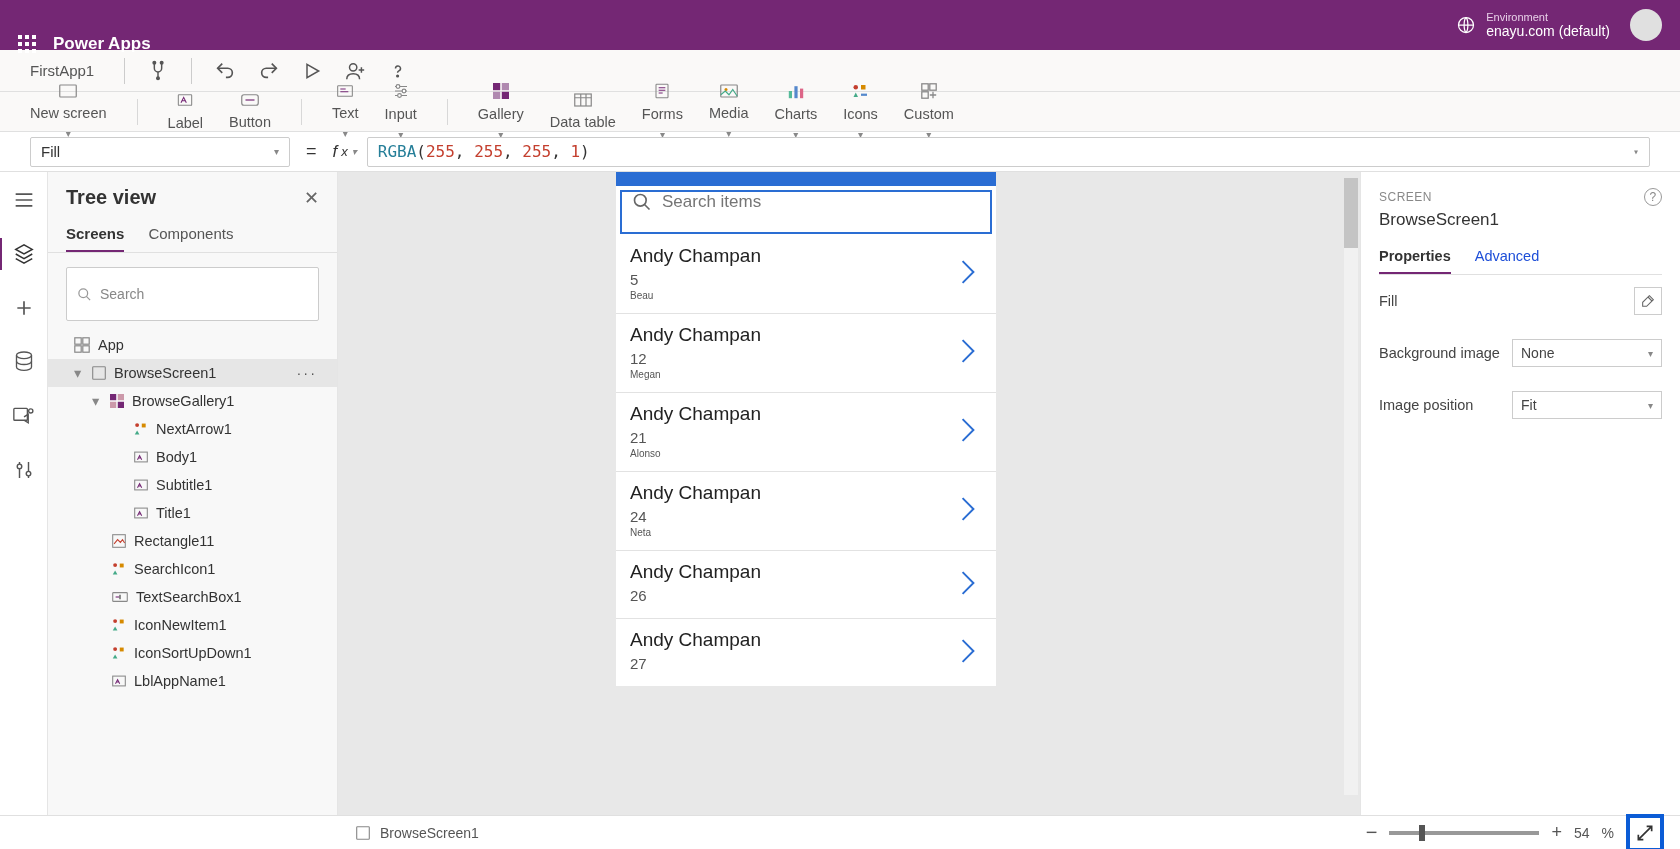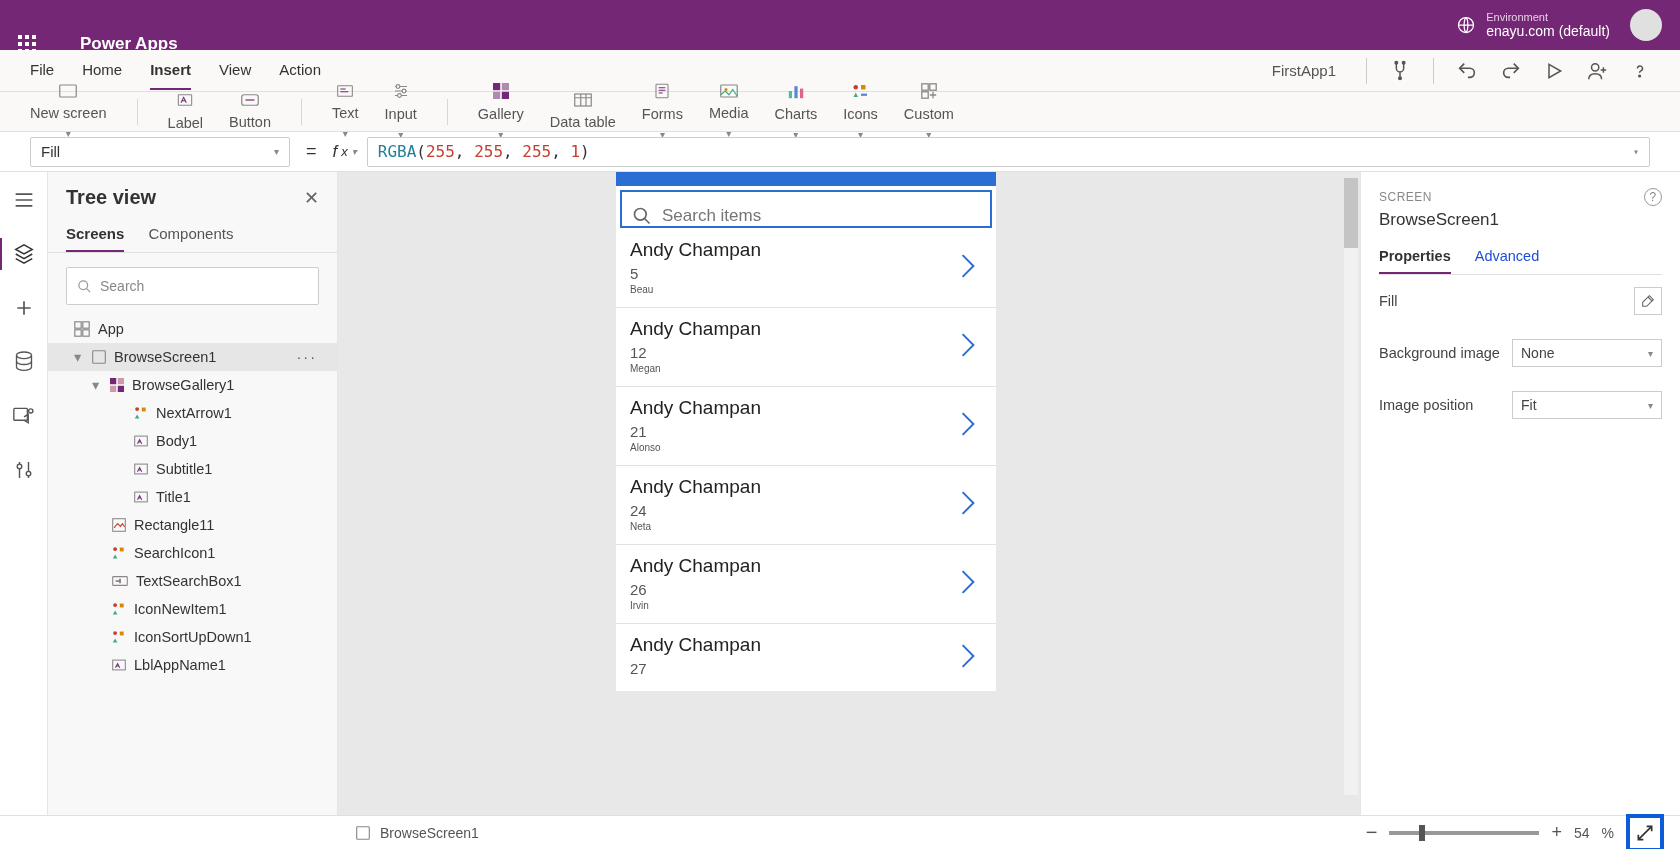--- a/index.html
+++ b/index.html
@@ -1,21 +1,21 @@
 <!DOCTYPE html>
 <html><head>
 <meta charset="utf-8">
 <style>
   * { box-sizing: border-box; margin: 0; padding: 0; }
   html, body { width: 1680px; height: 849px; font-family: 'Segoe UI', Arial, sans-serif; overflow: hidden; background: #fff; }
   .header {
     height: 50px; background: #742774; color: #fff; display: flex; align-items: center;
     padding: 0 18px; justify-content: space-between;
   }
-  .header-left { display: flex; align-items: center; gap: 44px; margin-top: 38px; }
+  .header-left { display: flex; align-items: center; gap: 17px; margin-top: 38px; }
   .waffle { width: 18px; height: 18px; }
   .waffle svg { fill: #fff; }
   .app-title { font-size: 17px; font-weight: 600; }
   .header-right { display: flex; align-items: center; gap: 20px; }
   .env-block .env-label { font-size: 11px; color: #e8d0e8; }
   .env-block .env-value { font-size: 14px; }
   .env-flex { display: flex; align-items: center; gap: 10px; }
   .env-icon svg { fill: #fff; }
   .avatar { width: 32px; height: 32px; border-radius: 50%; background: #e0e0e0; }
 
@@ -80,21 +80,21 @@
   .tree-header {
     display: flex; justify-content: space-between; align-items: center;
     padding: 14px 18px 8px 18px;
   }
   .tree-header h2 { font-size: 20px; font-weight: 600; color: #333; }
   .tree-tabs { display: flex; gap: 24px; padding: 0 18px; font-size: 15px; border-bottom: 1px solid #e0e0e0; }
   .tree-tab { padding: 8px 0; cursor: pointer; color: #555; }
   .tree-tab.active { color: #333; border-bottom: 2px solid #742774; font-weight: 600; }
   .tree-search {
     margin: 14px 18px 10px 18px; display: flex; align-items: center; gap: 8px;
-    border: 1px solid #ccc; border-radius: 2px; padding: 10px 10px; background: #fff;
+    border: 1px solid #ccc; border-radius: 2px; padding: 18px 10px; background: #fff;
     font-size: 14px; color: #888;
   }
   .tree-list { flex: 1; overflow-y: auto; font-size: 14.5px; color: #333; }
   .tree-node {
     display: flex; align-items: center; gap: 8px; padding: 6px 10px 6px 18px; cursor: pointer;
     white-space: nowrap;
   }
   .tree-node.selected { background: #e6e6e6; }
   .tree-more { margin-left: auto; color: #555; letter-spacing: 2px; padding-right: 10px; }
   .ind1 { padding-left: 26px; }
@@ -108,22 +108,22 @@
   }
   .canvas-scroll { position: absolute; right: 2px; top: 6px; width: 14px; height: 96%; background: #f1f1f1; }
   .canvas-scroll .thumb { width: 100%; height: 70px; background: #c4c4c4; }
 
   .phone {
     position: absolute; left: 278px; top: 0; width: 380px; background: #fff;
     display: flex; flex-direction: column;
   }
   .phone-top { height: 14px; background: #2a6dd3; }
   .phone-search {
-    margin: 4px 4px 1px 4px; border: 2.5px solid #2a6dd3; height: 38px; background: #fff;
-    display: flex; align-items: flex-end; gap: 10px; padding: 0 10px;
+    margin: 4px 4px 1px 4px; border: 2.5px solid #2a6dd3; height: 44px; background: #fff;
+    display: flex; align-items: flex-start; gap: 10px; padding: 0 10px;
   }
   .phone-search input {
     border: none; outline: none; font-size: 17px; color: #777; flex: 1; background: transparent;
   }
   .gallery-item {
     border-top: 1px solid #e2e2e2; padding: 10px 30px 12px 14px; position: relative;
   }
   .gallery-item:first-of-type { border-top: none; }
   .gi-title { font-size: 19px; color: #222; margin-bottom: 4px; }
   .gi-sub { font-size: 15px; color: #555; margin-bottom: 2px; }
@@ -195,27 +195,20 @@
       <div class="env-block">
         <div class="env-label">Environment</div>
         <div class="env-value">enayu.com (default)</div>
       </div>
     </div>
     <div class="avatar"></div>
   </div>
 </div>
 
 <div class="menubar">
-  <div class="menubar-left">
-    <span class="menu-item">File</span>
-    <span class="menu-item">Home</span>
-    <span class="menu-item active">Insert</span>
-    <span class="menu-item">View</span>
-    <span class="menu-item">Action</span>
-  </div>
   <div class="menubar-right">
     <span class="app-name">FirstApp1</span>
     <div class="vsep"></div>
     <span class="icon-sm">
       <svg width="22" height="22" viewBox="0 0 24 24" fill="none" stroke-width="1.6">
           <path d="M8 3v6a4 4 0 0 0 8 0V3"></path>
           <circle cx="8" cy="3" r="1.4" fill="#555"></circle>
           <circle cx="16" cy="3" r="1.4" fill="#555"></circle>
           <path d="M12 13v6"></path>
           <circle cx="12" cy="20" r="1.4" fill="#555"></circle>
@@ -587,21 +580,20 @@
             <div class="gi-title">Andy Champan</div>
             <div class="gi-sub">24</div>
             <div class="gi-body">Neta</div>
             <div class="gi-arrow"><svg width="16" height="26" viewBox="0 0 14 24" fill="none" stroke-width="1.8">
                 <path d="M2 2l10 10L2 22"></path>
               </svg></div>
           </div>
           <div class="gallery-item">
             <div class="gi-title">Andy Champan</div>
             <div class="gi-sub">26</div>
-            <div class="gi-body">Irvin</div>
             <div class="gi-arrow"><svg width="16" height="26" viewBox="0 0 14 24" fill="none" stroke-width="1.8">
                 <path d="M2 2l10 10L2 22"></path>
               </svg></div>
           </div>
           <div class="gallery-item">
             <div class="gi-title">Andy Champan</div>
             <div class="gi-sub">27</div>
             <div class="gi-body"></div>
             <div class="gi-arrow"><svg width="16" height="26" viewBox="0 0 14 24" fill="none" stroke-width="1.8">
                 <path d="M2 2l10 10L2 22"></path>

